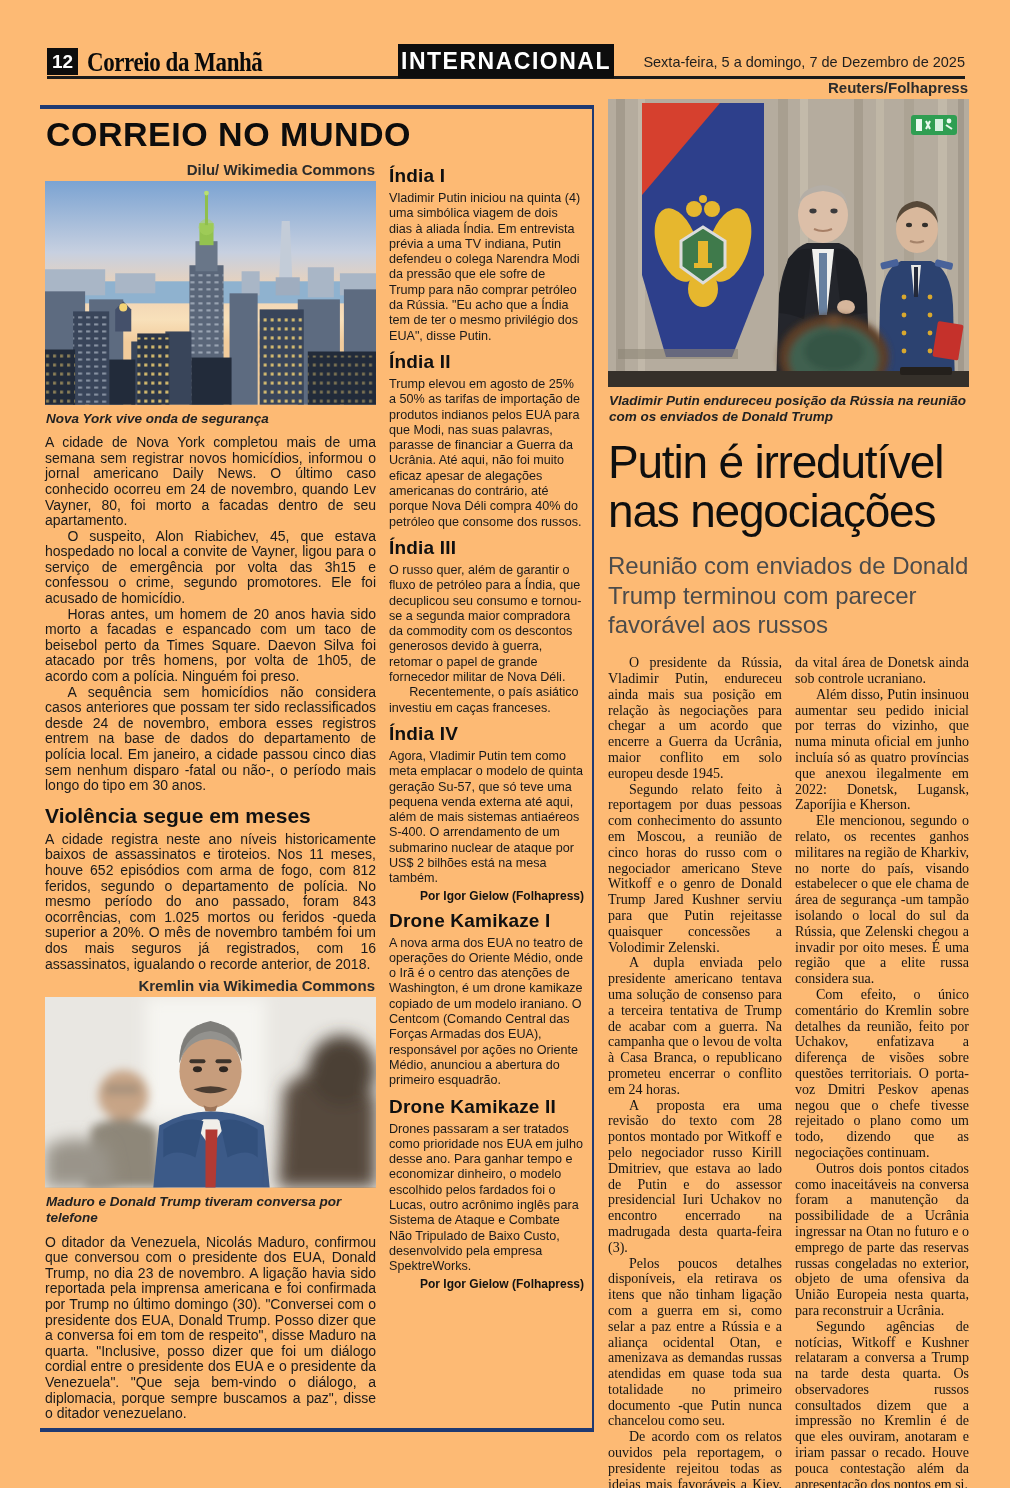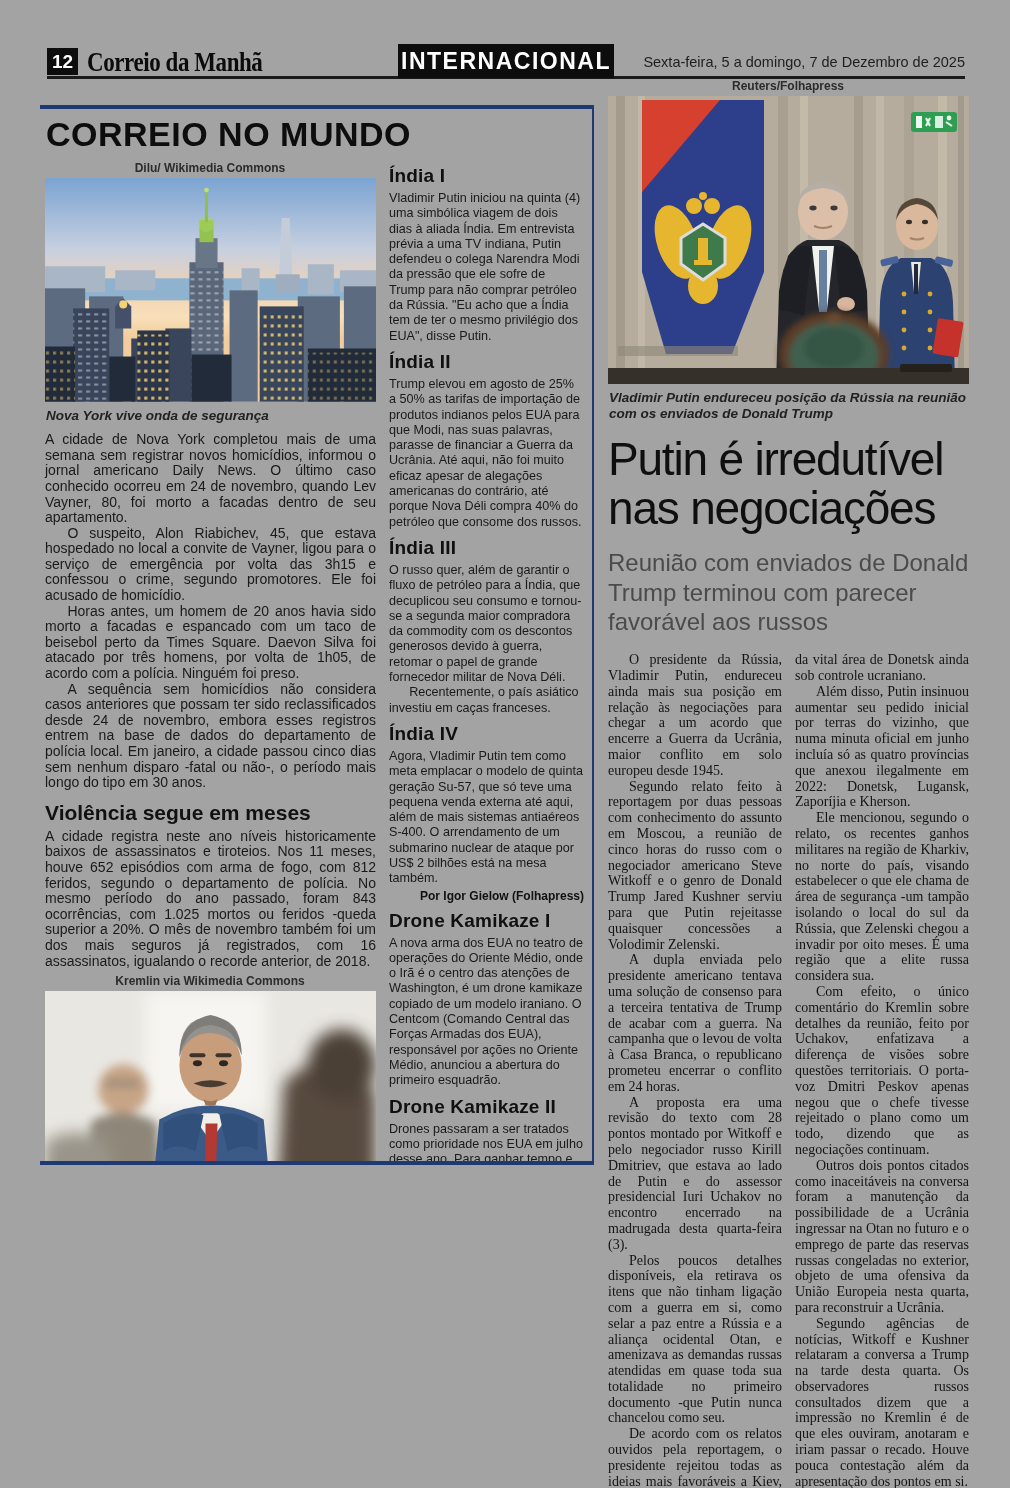--- a/index.html
+++ b/index.html
@@ -1,44 +1,44 @@
 <!DOCTYPE html>
 <html><head>
 <meta charset="utf-8">
 <style>
   * { margin:0; padding:0; box-sizing:border-box; }
   html,body { background:#fff; }
   .page {
     position:relative; width:1010px; height:1488px; margin:0 auto;
-    background:#a3a3a3; overflow:hidden;
+    background:#fdba74; overflow:hidden;
     font-family:"Liberation Sans", sans-serif; color:#161616;
     -webkit-font-smoothing:antialiased;
   }
   
   .header { position:absolute; left:47px; top:45px; width:918px; height:34px; }
   .pagenum { position:absolute; left:0; top:3px; width:31px; height:27px;
     background:#0d0d0d; color:#fff; font-size:19px; font-weight:bold;
     display:flex; align-items:center; justify-content:center; }
   .masthead { position:absolute; left:40px; top:1px;
     font-family:"Liberation Serif", serif; font-weight:bold; font-size:28px;
     letter-spacing:-0.5px; transform:scaleX(0.82); transform-origin:left center;
     white-space:nowrap; color:#0b0b0b; }
   .header-rule { position:absolute; left:0; top:31px; width:918px; height:3px; background:#1b1b1b; }
   .intl-banner { position:absolute; left:351px; top:-1px; width:216px; height:34px;
     background:#0d0d0d; color:#fff; display:flex; align-items:center; justify-content:center;
     font-size:23px; font-weight:bold; letter-spacing:1.5px; }
   .issue-date { position:absolute; right:0; top:9px; font-size:14.5px; color:#1e1e1e; }
 
   
-  .credit { font-size:12px; font-weight:bold; color:#2c2c2c; text-align:center; margin:1px 1px 3px 0; }
+  .credit { font-size:15px; font-weight:bold; color:#2c2c2c; text-align:right; margin:1px 1px 3px 0; }
   .caption { font-size:13.5px; font-style:italic; font-weight:bold; color:#222;
     line-height:1.22; margin:6px 0 8px 1px; }
 
   
-  .cnm-box { position:absolute; left:40px; top:105px; width:554px; height:1060px;
+  .cnm-box { position:absolute; left:40px; top:105px; width:554px; height:1327px;
     border-top:4px solid #1f3a72; border-right:2px solid #1f3a72; border-bottom:4px solid #1f3a72;
     padding:4px 8px 0 5px; overflow:hidden; }
   .cnm-title { font-size:34px; font-weight:bold; letter-spacing:0.5px; color:#0d0d0d;
     margin:2px 0 6px 1px; }
   .cnm-cols { display:flex; gap:13px; }
   .col-left { width:331px; flex:none; }
   .col-briefs { flex:1; min-width:0; }
 
   .photo-frame { display:block; width:100%; }
   .photo-frame svg { display:block; width:100%; height:auto; }

